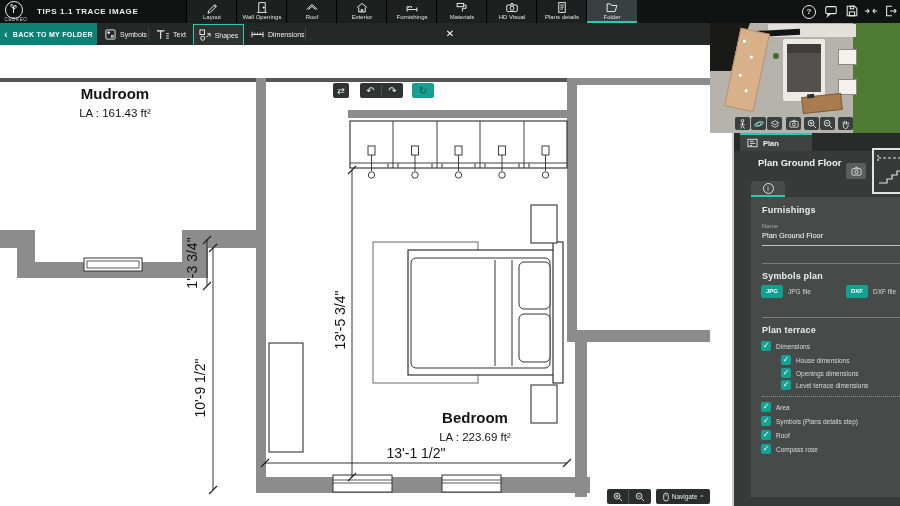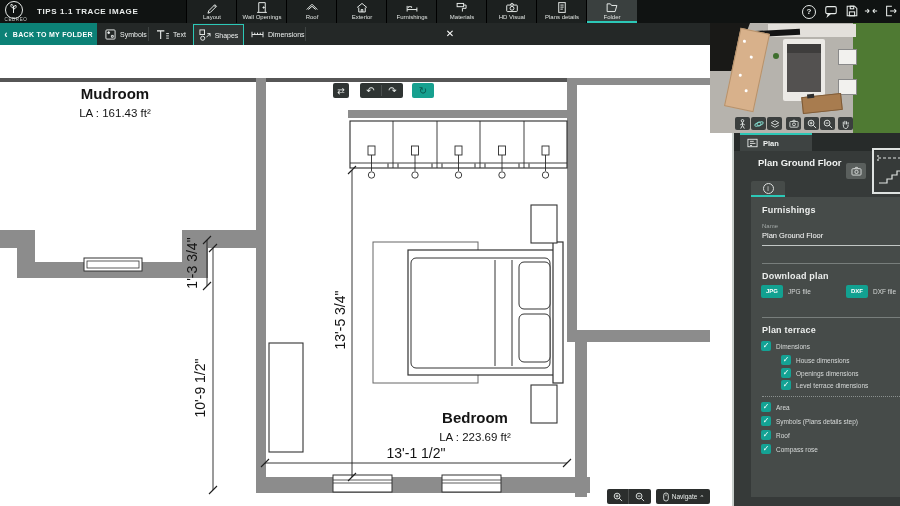--- a/index.html
+++ b/index.html
@@ -502,21 +502,21 @@
         <i class="infoc">i</i>
       </div>
 
     <div class="ab pbox">
       <div class="ab sect" style="left:11px;top:8px;">Furnishings</div>
       <div class="ab flabel" style="left:11px;top:26px;">Name</div>
       <div class="ab fvalue" style="left:11px;top:34px;">Plan Ground Floor</div>
       <div class="ab" style="left:11px;top:48px;width:144px;height:1px;background:#c2c7c5;"></div>
       <div class="ab hr" style="left:11px;top:66px;width:144px;"></div>
 
-      <div class="ab sect" style="left:11px;top:74px;">Download plan</div>
+      <div class="ab sect" style="left:11px;top:74px;">Symbols plan</div>
       <div class="ab" style="left:10px;top:88px;width:75px;height:13px;display:flex;align-items:center;gap:5px;">
         <span class="badge">JPG</span>
         <span class="dl-lb">JPG file</span>
       </div>
       <div class="ab" style="left:95px;top:88px;width:75px;height:13px;display:flex;align-items:center;gap:5px;">
         <span class="badge">DXF</span>
         <span class="dl-lb">DXF file</span>
       </div>
       <div class="ab hr" style="left:11px;top:120px;width:144px;"></div>
 

